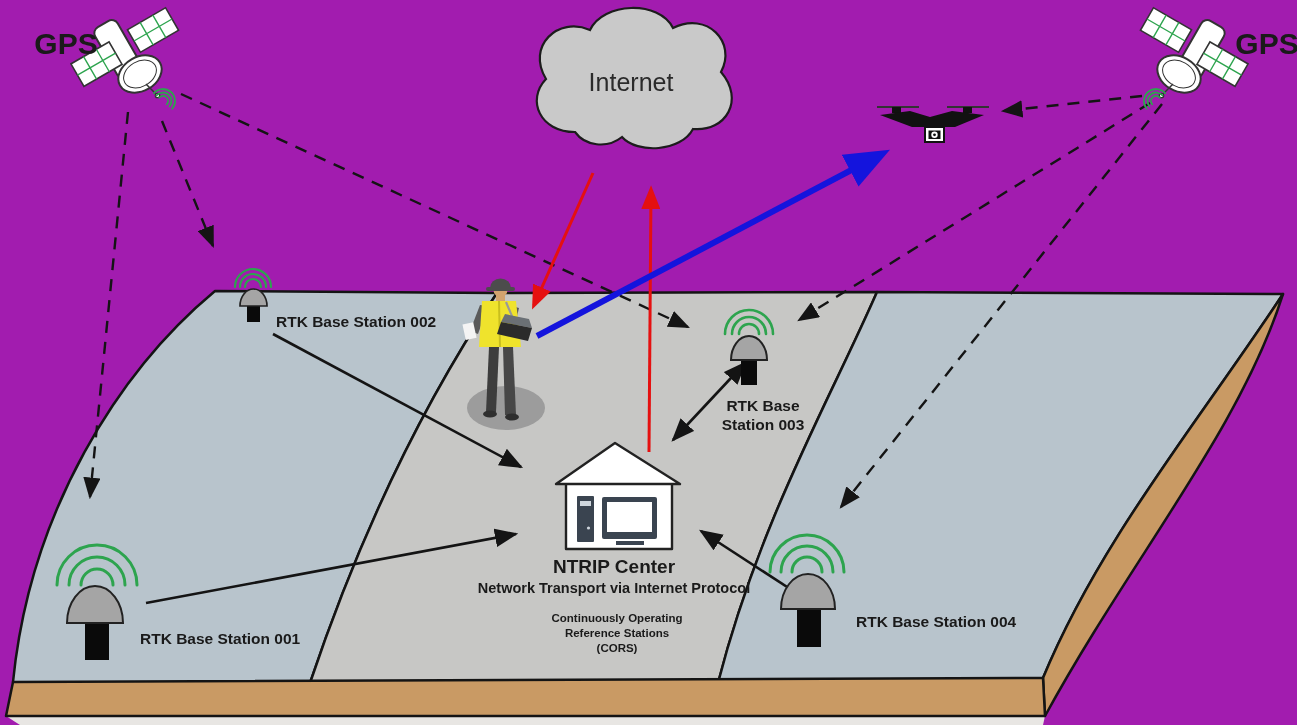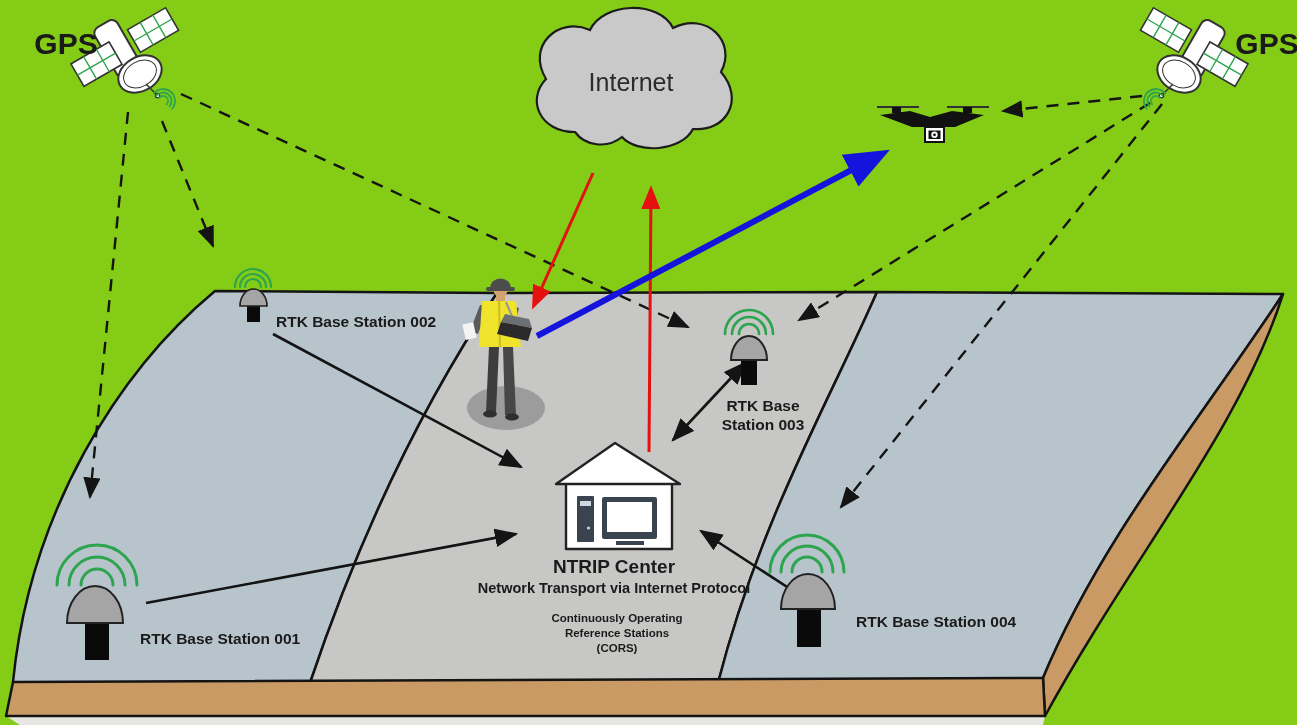--- a/index.html
+++ b/index.html
@@ -1,16 +1,16 @@
 <!DOCTYPE html>
 <html style="--ground_blue: #b8c4cc; --ground_gray: #c7c7c5; --ground_brown: #c99a64; --cloud_gray: #c9c9c9; --signal_green: #2da44e; --arrow_red: #e51010; --arrow_blue: #1414dd; --line_black: #141414;"><head>
 <meta charset="utf-8">
 <style>
   html,body{margin:0;padding:0;background:#ffffff;}
-  .stage{position:relative;width:1297px;height:725px;background:#84cc16;overflow:hidden;
+  .stage{position:relative;width:1297px;height:725px;background:#a21caf;overflow:hidden;
          font-family:"Liberation Sans",sans-serif;text-align:right;}
   svg{display:block}
   
   .gblue {fill:var(--ground_blue);  stroke:#141414;stroke-width:2.5;stroke-linejoin:round;}
   .ggray {fill:var(--ground_gray);  stroke:#141414;stroke-width:2.5;stroke-linejoin:round;}
   .gbrown{fill:var(--ground_brown); stroke:#141414;stroke-width:2.5;stroke-linejoin:round;}
   .gsliver{fill:#e8e6e3;}
   
   .white-shape{fill:#ffffff;stroke:#222;stroke-width:2.4;stroke-linejoin:round;}
   .dome{fill:#a5a5a5;stroke:#222;stroke-width:2;}

